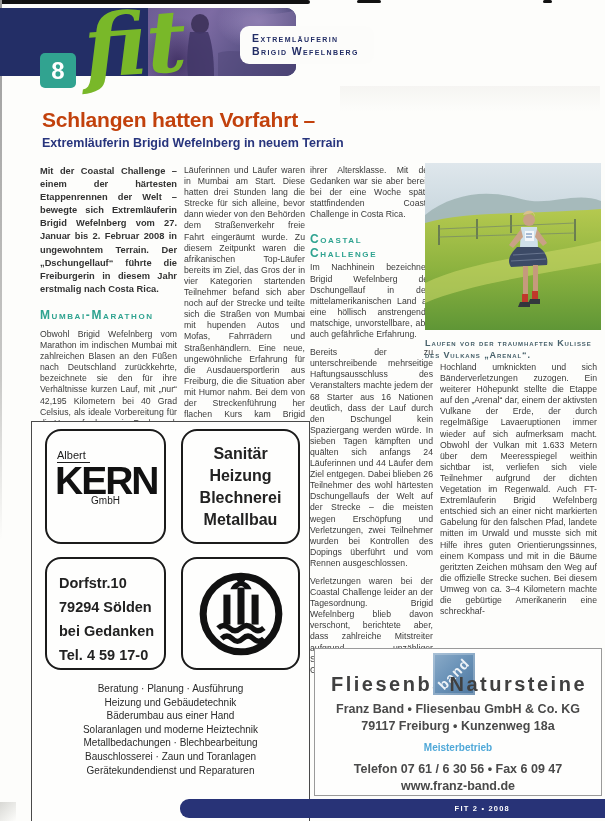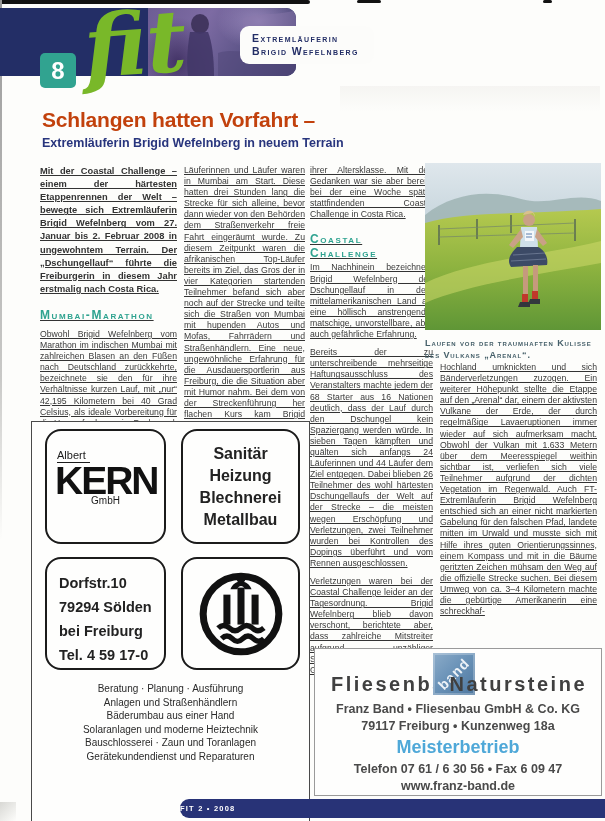--- a/index.html
+++ b/index.html
@@ -35,21 +35,21 @@
     display:flex;align-items:center;justify-content:center;}
   .fit-logo{position:absolute;left:84px;top:-8px;color:#79b829;
     font-family:"DejaVu Serif",serif;font-style:italic;font-weight:bold;
     font-size:86px;line-height:1.2;transform:rotate(-4deg);}
   
   .headline{position:absolute;left:42px;top:108px;color:#c2410c;
     font-size:21px;font-weight:bold;letter-spacing:-.2px;}
   .subheadline{position:absolute;left:42px;top:136px;color:#28357d;
     font-size:12.5px;font-weight:bold;}
   
-  .col{position:absolute;top:165px;text-align:justify;text-decoration:underline;}
+  .col{position:absolute;top:165px;text-align:justify;}
   .col p{margin:0 0 0 0;font-size:8.7px;line-height:11.1px;color:#3a3a3a;}
   .col .intro{font-size:9.3px;line-height:13.1px;font-weight:bold;color:#333;}
   .sec-title{font-variant:small-caps;font-weight:bold;color:#2fa390;
     font-size:12px;letter-spacing:1.6px;line-height:14px;text-align:left;}
   .col1{left:40px;width:137px;}
   .col1 .sec-title{margin:12px 0 7px 0;}
   .col2{left:184px;width:121px;}
   .col3{left:310px;width:123px;}
   .col3 .sec-title{margin:12px 0 2px 0;}
   .col3 p{margin-top:7px;}
@@ -87,26 +87,26 @@
   .fb-word.left{left:16px;}
   .fb-word.right{right:14px;}
   .fb-logo{position:absolute;left:118px;top:4px;width:42px;height:42px;
     background:linear-gradient(135deg,#8cacc9 0%,#6b93b8 45%,#4d779f 100%);
     box-shadow:inset 0 0 0 2px rgba(255,255,255,.25);
     display:flex;align-items:center;justify-content:center;}
   .fb-logo span{transform:rotate(-45deg);color:#eef3f8;font-weight:bold;
     font-size:14px;letter-spacing:1px;}
   .fb-lines{position:absolute;left:0;top:52px;width:100%;text-align:center;}
   .fb-line{font-size:12.5px;color:#4a4a4a;font-weight:bold;line-height:17px;}
-  .fb-badge{font-size:18px;color:#4fa8d8;font-weight:bold;line-height:19px;margin-top:3px;}
+  .fb-badge{font-size:10px;color:#4fa8d8;font-weight:bold;line-height:19px;margin-top:3px;}
   .fb-line.phone{margin-top:4px;}
   
   .footer-bar{position:absolute;left:180px;top:799px;width:425px;height:19px;
     background:#283377;border-radius:9px 0 0 9px;color:#fff;
-    display:flex;align-items:center;justify-content:flex-start;
+    display:flex;align-items:center;justify-content:flex-end;
     font-size:7.5px;letter-spacing:1.2px;font-weight:bold;padding-right:95px;box-sizing:border-box;}
 </style>
 </head>
 <body>
 
 <div class="page">
 
   <div class="scan-top" style="left:0;top:0;width:310px;height:4px;"></div>
   <div class="scan-top" style="left:357px;top:0;width:24px;height:3px;"></div>
   <div class="scan-top" style="left:543px;top:0;width:9px;height:3px;"></div>
@@ -218,40 +218,41 @@
     </div>
     <div class="kbox kbox2">
       <div>Sanitär</div>
       <div>Heizung</div>
       <div>Blechnerei</div>
       <div>Metallbau</div>
     </div>
     <div class="kbox kbox3">
       <div>Dorfstr.10</div>
       <div>79294 Sölden</div>
-      <div>bei Freiburg</div>
+      <div>bei Gedanken</div>
       <div>Tel. 4 59 17-0</div>
     </div>
     <div class="kbox kbox4">
       <svg width="88" height="88" viewBox="0 0 100 100">
         <circle cx="50" cy="50" r="43" fill="none" stroke="#111" stroke-width="8"></circle>
         <rect x="30" y="28" width="8" height="34" fill="#111"></rect>
         <rect x="62" y="28" width="8" height="34" fill="#111"></rect>
         <rect x="46" y="20" width="8" height="42" fill="#111"></rect>
         <path d="M38,22 C42,10 58,10 62,22 L54,22 C53,17 47,17 46,22 Z" fill="#111"></path>
         <circle cx="50" cy="10" r="5" fill="#111"></circle>
         <path d="M24,66 q6,-6 13,0 q6,6 13,0 q6,-6 13,0 q6,6 13,0" fill="none" stroke="#111" stroke-width="6"></path>
         <path d="M28,78 q6,-6 12,0 q6,6 12,0 q6,-6 12,0 q6,6 12,0" fill="none" stroke="#111" stroke-width="6"></path>
       </svg>
     </div>
     <div class="kern-bullets">
       <div>Beratung · Planung · Ausführung</div>
-      <div>Anlagen und Straßenhändlern</div>
+      <div>Heizung und Gebäudetechnik</div>
       <div>Bäderumbau aus einer Hand</div>
       <div>Solaranlagen und moderne Heiztechnik</div>
+      <div>Metallbedachungen · Blechbearbeitung</div>
       <div>Bauschlosserei · Zaun und Toranlagen</div>
       <div>Gerätekundendienst und Reparaturen</div>
     </div>
   </div>
 
   <div class="ad-fb">
     <div class="fb-word left">Fliesenbau</div>
     <div class="fb-logo">
       <span>band</span>
     </div>

